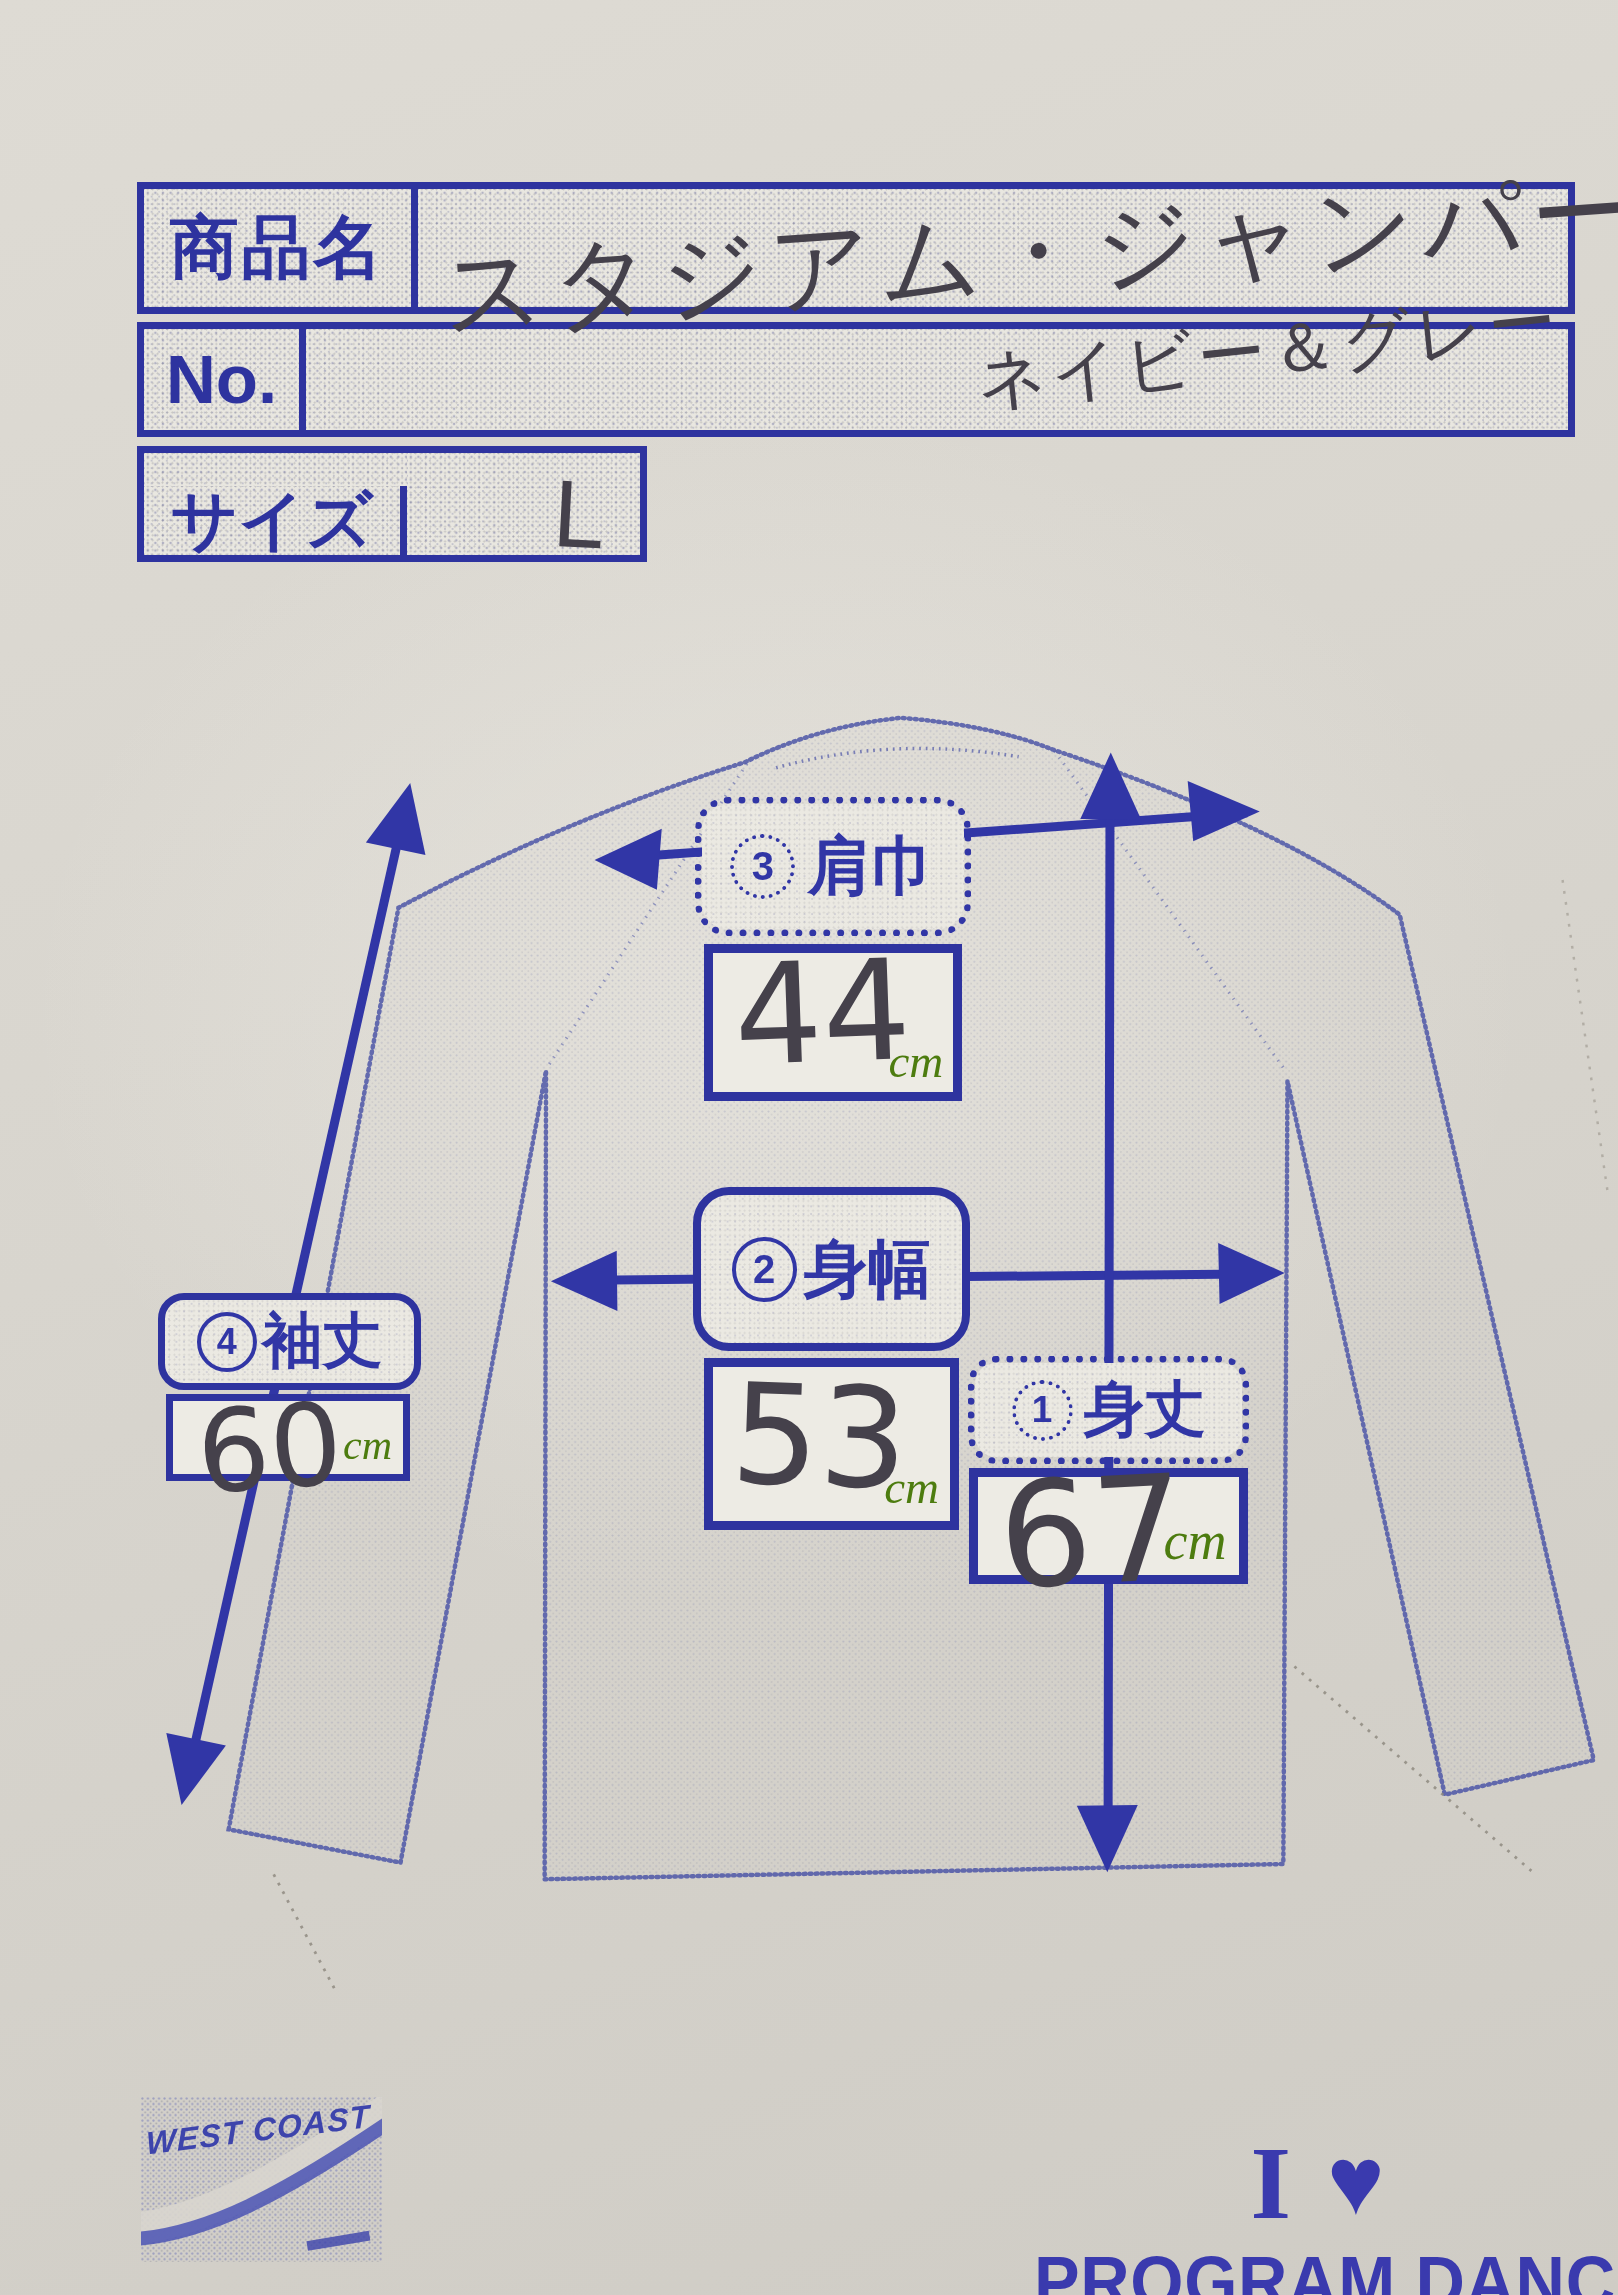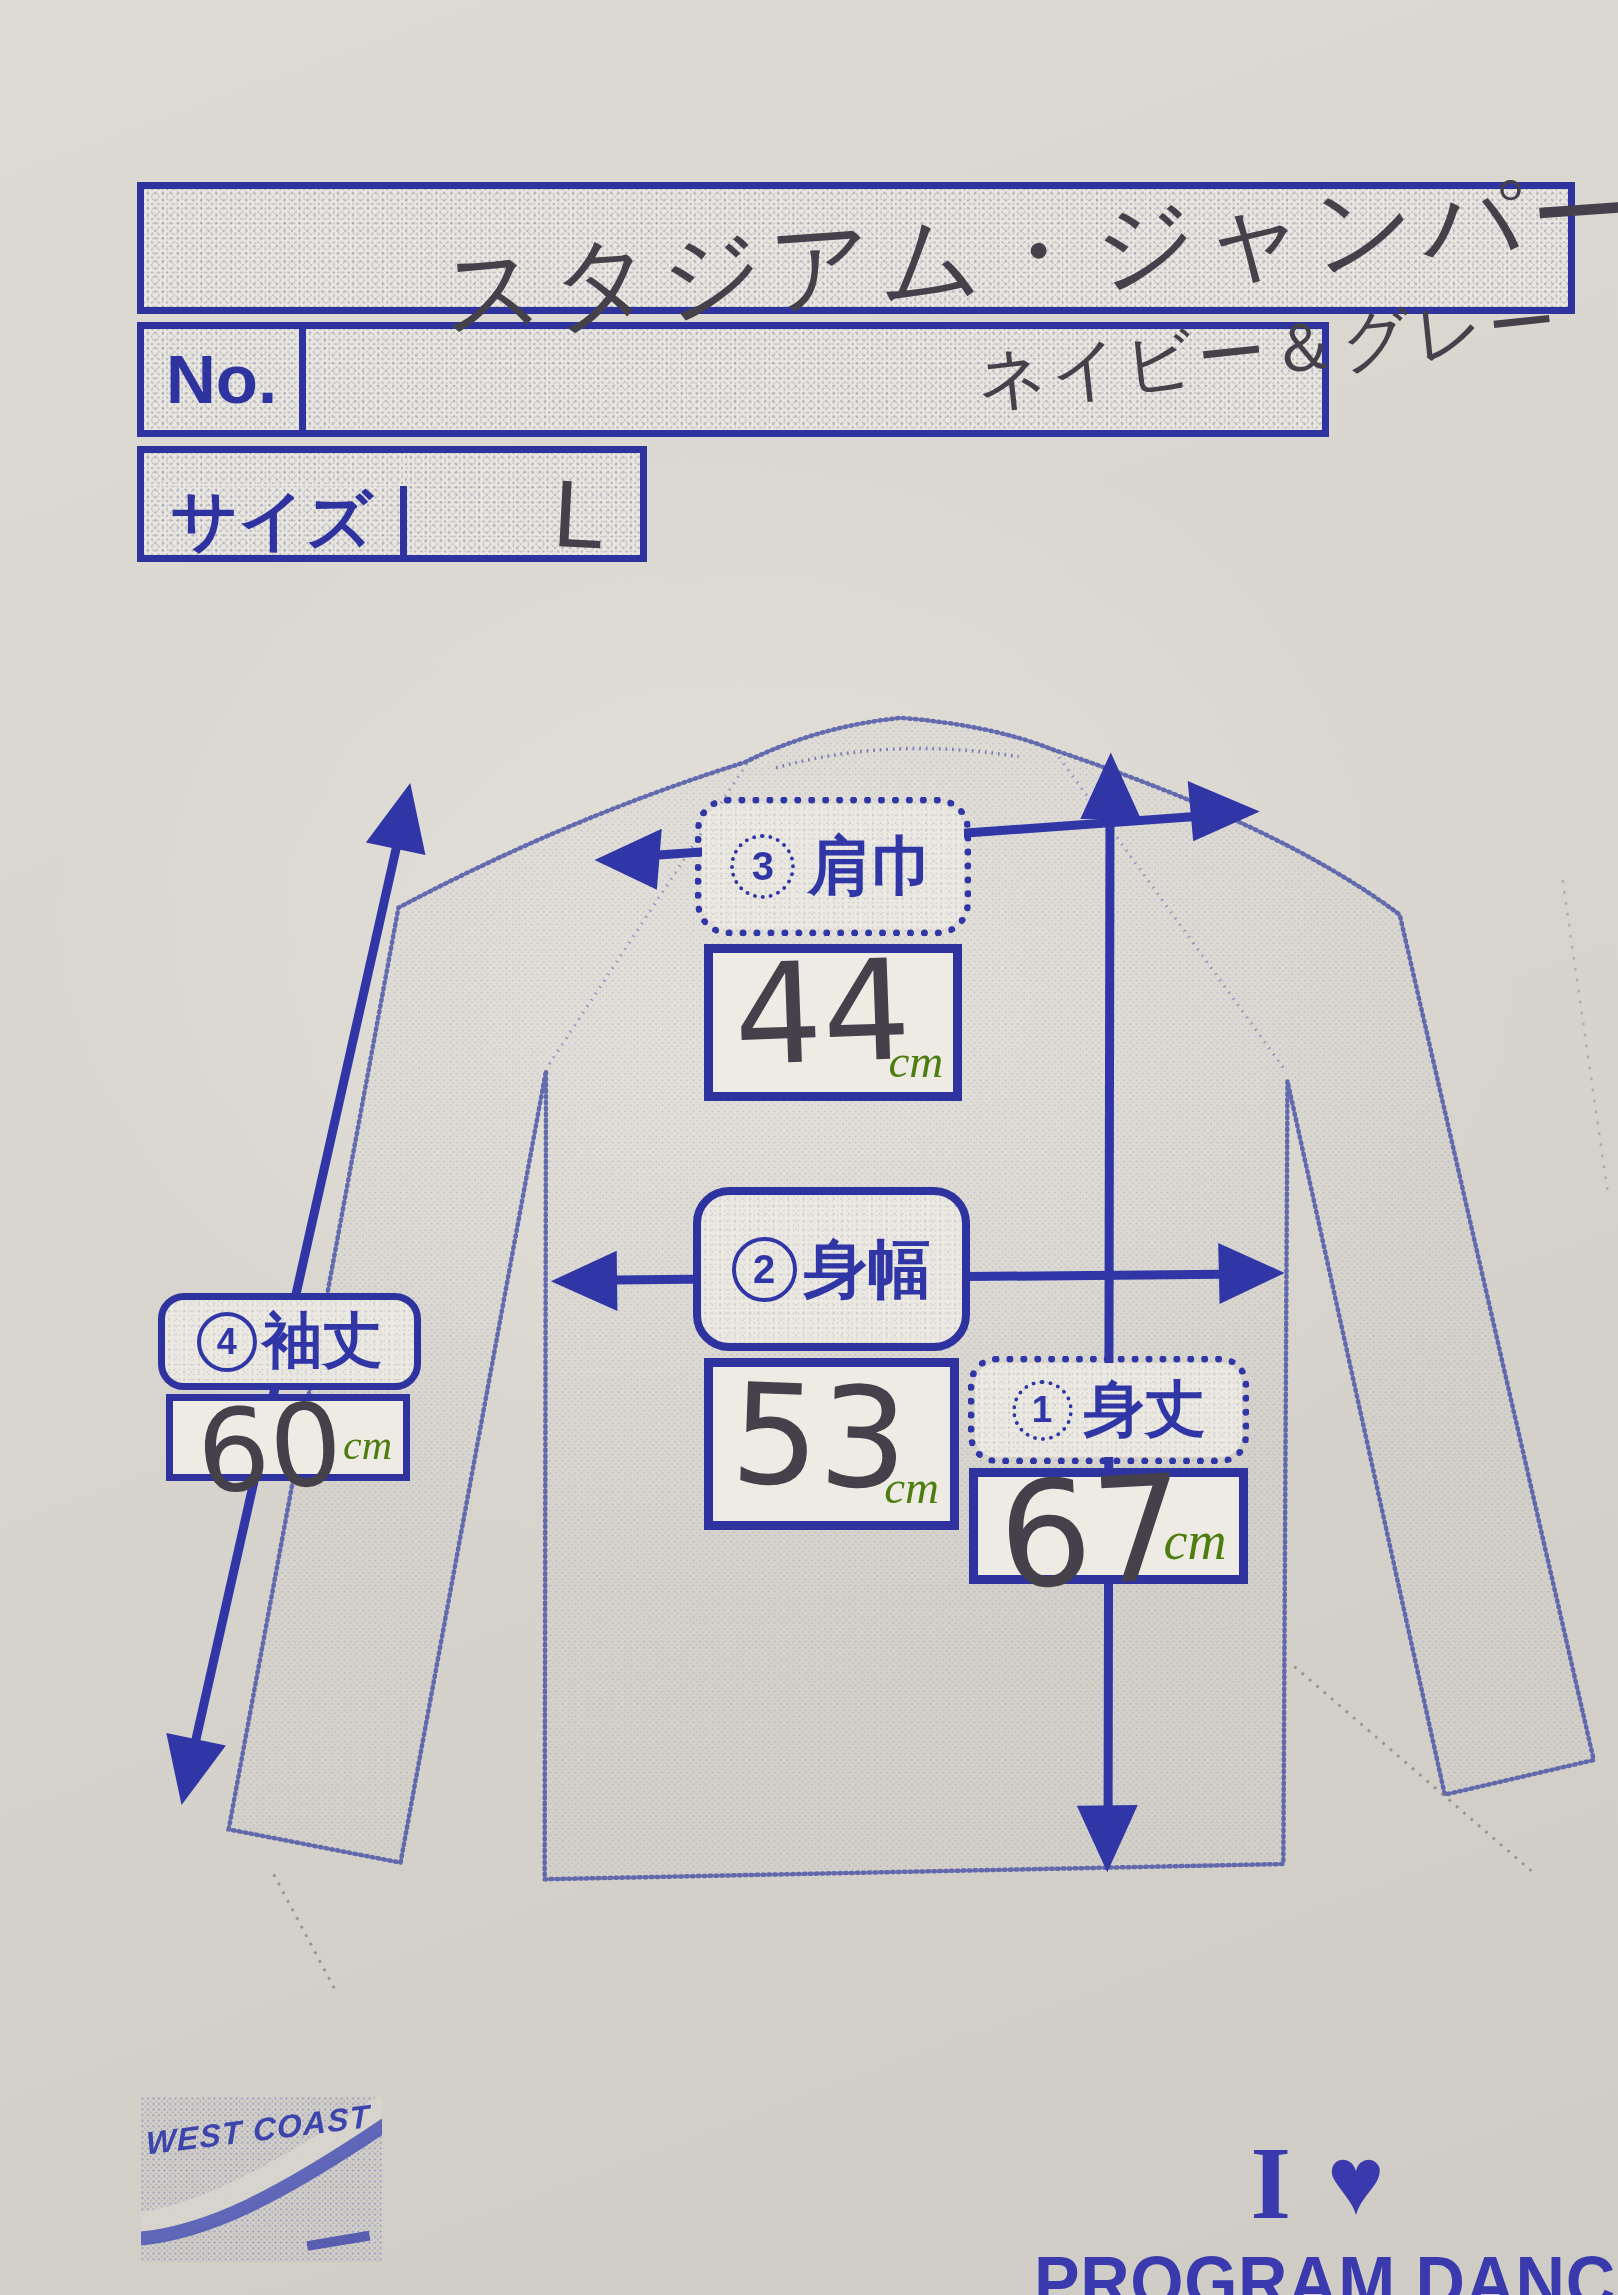--- a/index.html
+++ b/index.html
@@ -100,24 +100,27 @@
   </g>
 
   <g stroke="#3136a6" fill="#3136a6">
     <line x1="588" y1="1152" x2="266" y2="2585" stroke-width="13"></line>
     <polygon points="592,1130 614,1234 528,1216 " stroke="none"></polygon>
     <polygon points="262,2605 240,2501 326,2519" stroke="none"></polygon>
   </g>
 </svg>
 
 <div class="row halftone abs" style="left:137px;top:182px;width:1438px;height:132px;">
+  <div class="cell-label halftone" style="width:274px;font-size:69px;letter-spacing:2.8px;">
+    <span>商品名</span>
+  </div>
   <div class="cell-value halftone"></div>
 </div>
 
-<div class="row halftone abs" style="left:137px;top:322px;width:1192px;height:115px;">
+<div class="row halftone abs" style="left:137px;top:322px;width:1438px;height:115px;">
   <div class="cell-label halftone" style="width:162px;font-size:69px;">
     <span>No.</span>
   </div>
   <div class="cell-value halftone"></div>
 </div>
 
 <div class="row halftone abs" style="left:137px;top:446px;width:510px;height:116px;">
   <div class="cell-label halftone" style="width:263px;font-size:66px;margin-top:33px;">
     <span>サイズ</span>
   </div>

